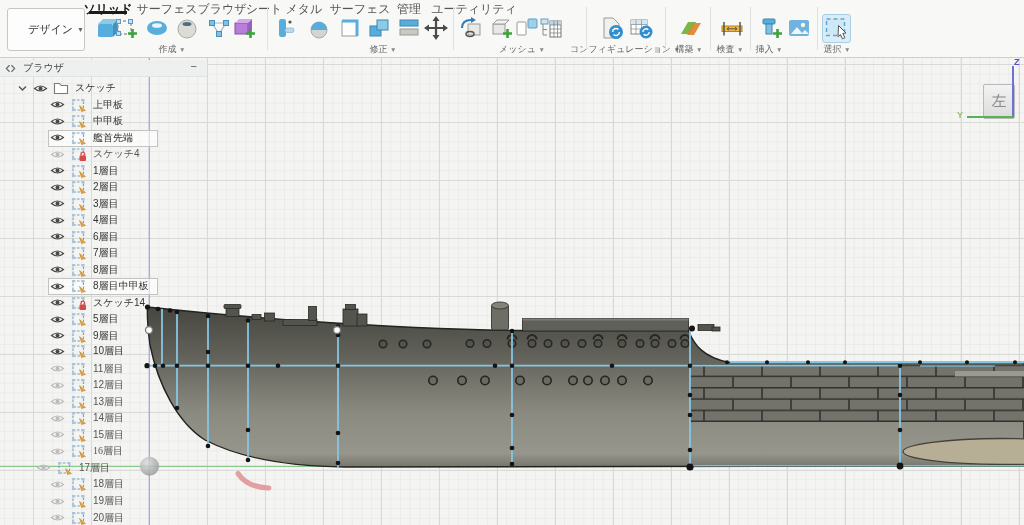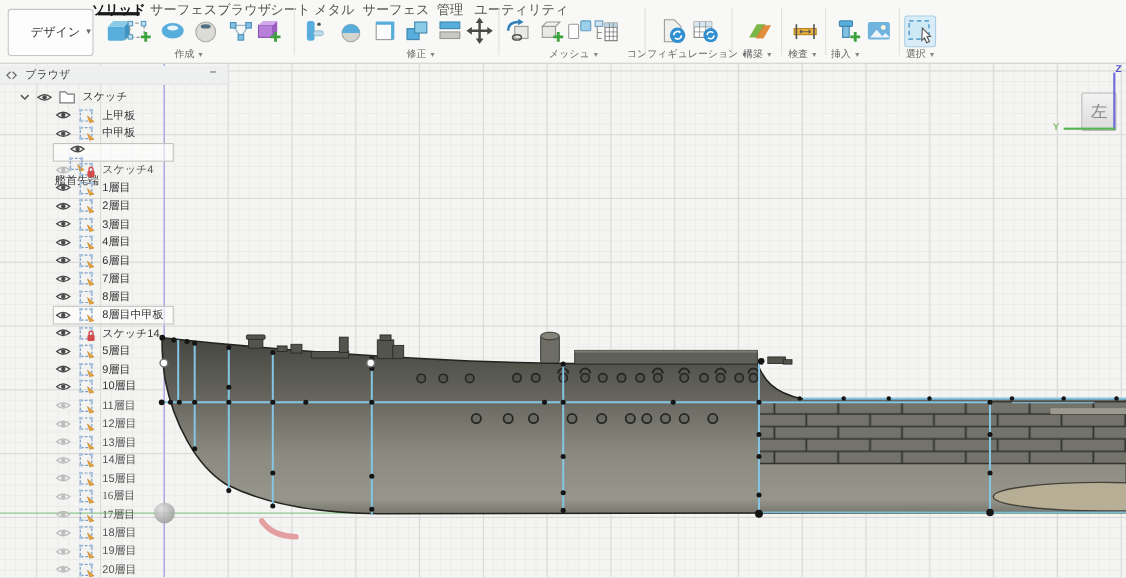--- a/index.html
+++ b/index.html
@@ -467,21 +467,21 @@
     <rect x="2" y="3" width="10.5" height="10" fill="none" stroke="#7d9ec4" stroke-width="1.1" stroke-dasharray="2.5 1.5"></rect>
     <rect x="1" y="2" width="2.6" height="2.6" fill="#a8c4de"></rect>
           <rect x="11" y="2" width="2.6" height="2.6" fill="#a8c4de"></rect>
     <rect x="1" y="11.5" width="2.6" height="2.6" fill="#a8c4de"></rect>
     <path d="M8.5 8.5 L14.5 13.5 l-4 1 Z" fill="#e8a13c" stroke="#b97f22" stroke-width=".5"></path>
   </svg>
         <span style="width:6px"></span>
         <span class="lbl" style="color:#333">中甲板</span>
       </div>
       <div class="row-hl" style="left: 48px; top: 129.56px; width: 108px;"></div>
-      <div class="brow" style="left: 50px; top: 129.56px; flex-direction: column;">
+      <div class="brow" style="left: 50px; top: 129.56px;">
         <svg width="15" height="11" viewBox="0 0 15 11" style="flex:none;">
     <path d="M1.5 5.5 Q7.5 0.5 13.5 5.5 Q7.5 10.5 1.5 5.5 Z" fill="none" stroke="#4a4a4a" stroke-width="1.2"></path>
     <circle cx="7.5" cy="5.5" r="2" fill="#4a4a4a"></circle>
         </svg>
         <span style="width:6px"></span>
   <svg width="16" height="16" viewBox="0 0 16 16" style="flex:none;">
     <rect x="2" y="3" width="10.5" height="10" fill="none" stroke="#7d9ec4" stroke-width="1.1" stroke-dasharray="2.5 1.5"></rect>
     <rect x="1" y="2" width="2.6" height="2.6" fill="#a8c4de"></rect>
           <rect x="11" y="2" width="2.6" height="2.6" fill="#a8c4de"></rect>
     <rect x="1" y="11.5" width="2.6" height="2.6" fill="#a8c4de"></rect>
@@ -790,21 +790,21 @@
   <svg width="16" height="16" viewBox="0 0 16 16" style="flex:none;">
     <rect x="2" y="3" width="10.5" height="10" fill="none" stroke="#7d9ec4" stroke-width="1.1" stroke-dasharray="2.5 1.5"></rect>
     <rect x="1" y="2" width="2.6" height="2.6" fill="#a8c4de"></rect>
           <rect x="11" y="2" width="2.6" height="2.6" fill="#a8c4de"></rect>
     <rect x="1" y="11.5" width="2.6" height="2.6" fill="#a8c4de"></rect>
     <path d="M8.5 8.5 L14.5 13.5 l-4 1 Z" fill="#e8a13c" stroke="#b97f22" stroke-width=".5"></path>
   </svg>
         <span style="width:6px"></span>
         <span class="lbl" style="color:#555">16層目</span>
       </div>
-      <div class="brow" style="left: 50px; top: 459.96px; font-family: Liberation Serif, serif;">
+      <div class="brow" style="left: 36px; top: 459.96px;">
         <svg width="15" height="11" viewBox="0 0 15 11" style="flex:none;">
     <path d="M1.5 5.5 Q7.5 0.5 13.5 5.5 Q7.5 10.5 1.5 5.5 Z" fill="none" stroke="#bcbcbc" stroke-width="1.2"></path>
     <circle cx="7.5" cy="5.5" r="2" fill="#bcbcbc"></circle>
         </svg>
         <span style="width:6px"></span>
   <svg width="16" height="16" viewBox="0 0 16 16" style="flex:none;">
     <rect x="2" y="3" width="10.5" height="10" fill="none" stroke="#7d9ec4" stroke-width="1.1" stroke-dasharray="2.5 1.5"></rect>
     <rect x="1" y="2" width="2.6" height="2.6" fill="#a8c4de"></rect>
           <rect x="11" y="2" width="2.6" height="2.6" fill="#a8c4de"></rect>
     <rect x="1" y="11.5" width="2.6" height="2.6" fill="#a8c4de"></rect>

